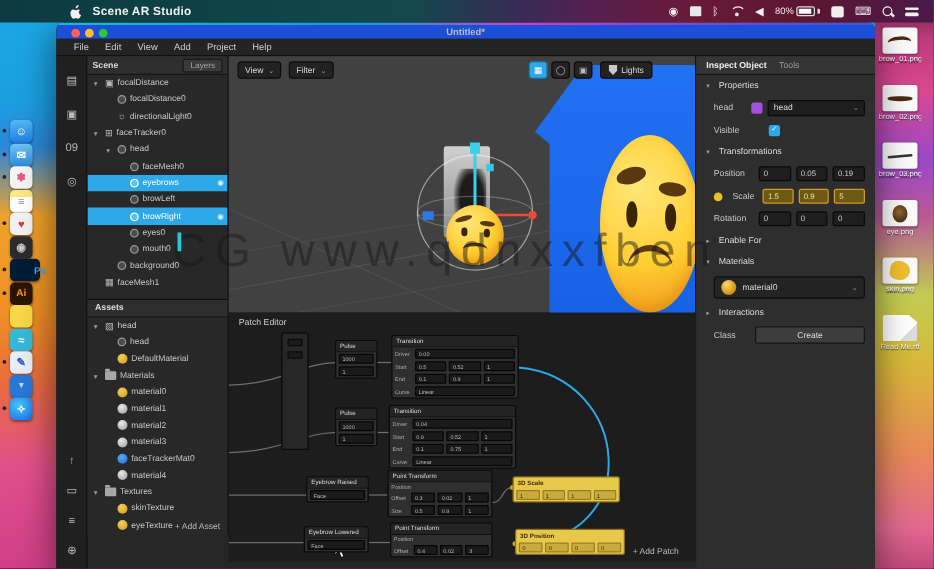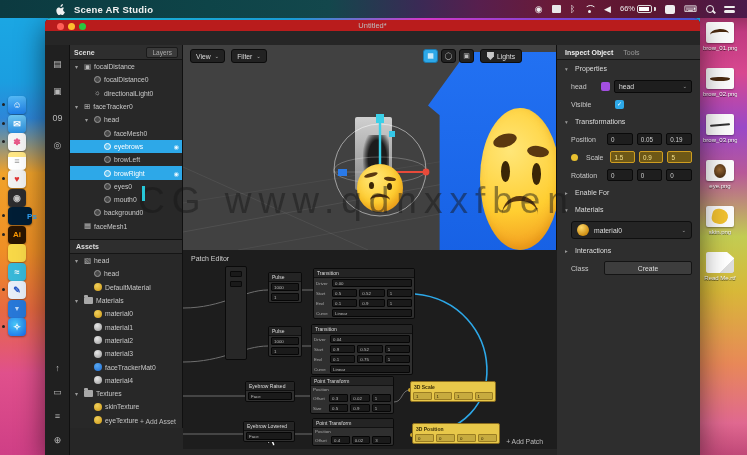--- a/index.html
+++ b/index.html
@@ -68,22 +68,22 @@
   .th-eye .th-inner { left:8px; top:4px; width:12px; height:14px; border-radius:50%; background:radial-gradient(circle at 45% 40%,#9a6a36,#5a3a1a 60%,#33200c); }
   .th-blob .th-inner { left:6px; top:3px; width:16px; height:15px; background:#f0c030; border-radius:45% 55% 60% 40%; transform:rotate(12deg); }
   .th-doc { clip-path:polygon(0 0,75% 0,100% 28%,100% 100%,0 100%); background:linear-gradient(135deg,#fff 70%,#ddd 71%); }
 
   
   #window { position:absolute; left:45px; top:18px; width:655px; height:437px;
     background:#262626; border-radius:6px 6px 0 0; overflow:hidden; z-index:10;
     box-shadow:0 8px 28px rgba(0,0,0,.55); }
   #win-glow { position:absolute; left:0; top:0; width:655px; height:2px;
     background:linear-gradient(90deg,#18c8e8,#18a8e8 38%,#e838d8 58%,#8848e8 78%,#4858e8); opacity:.9; }
-  #titlebar { position:absolute; left:0; top:2px; width:655px; height:11px; background:#b91c1c;
-    display:flex; align-items:center; justify-content:center; }
+  #titlebar { position:absolute; left:0; top:2px; width:655px; height:11px; background:#1d4ed8;
+    display:flex; align-items:center; justify-content:center;font-weight:bold; }
   .tl { position:absolute; top:3px; width:7px; height:7px; border-radius:50%; }
   .tl-r { left:12px; background:#ff5f57; } .tl-y { left:23px; background:#febc2e; } .tl-g { left:34px; background:#28c840; }
   #win-title { font-size:7.5px; color:#bdbdbd; }
   #menustrip { position:absolute; left:0; top:13px; width:655px; height:14px; background:#242424;
     border-bottom:1px solid #111; display:flex; align-items:center; gap:13px; padding-left:14px; }
   .menu-item { font-size:7.5px; color:#cfcfcf; }
 
   
   #toolcol { position:absolute; left:0; top:27px; width:25px; height:410px; background:#202020;
     border-right:1px solid #101010; }
@@ -205,21 +205,21 @@
       <path fill="#f0f0f0" d="M8.4 0c.1.9-.3 1.8-.8 2.4-.6.7-1.5 1.2-2.3 1.1-.1-.8.3-1.7.8-2.3C6.7.5 7.7.1 8.4 0zM11 10.3c-.4 1-.6 1.4-1.2 2.2-.8 1.2-1.9 2.1-2.9 1.4-.9-.6-1.8-.6-2.7 0-1 .7-2.1-.2-2.9-1.4C-.6 9.7-.2 5.9 2 4.8c1-.5 2-.3 2.8.2.6.4 1.3.4 2 0 .9-.5 2-.7 3 .2-1.8 1.2-1.5 3.9 1.2 5.1z"></path>
     </svg>
     <span class="appname">Scene AR Studio</span>
     <div id="mb-right">
       <span class="mbi">◉</span>
       <span class="mb-sq"></span>
       <span class="mbi">ᛒ</span>
       <span class="mb-wifi"></span>
       <span class="mbi">◀</span>
       <span class="mb-batt">
-        <span class="mbi" style="font-size:7.5px">66%</span>
+        <span class="mbi" style="font-size:7.5px">80%</span>
         <span class="shell">
             <i></i>
           </span>
           <span class="tip"></span>
       </span>
       <span class="mb-chat"></span>
       <span class="mbi">⌨</span>
       <span class="mb-search"></span>
       <span class="mb-cc">
           <i></i>
@@ -229,20 +229,28 @@
   </div>
 
   <div id="window">
     <div id="win-glow"></div>
     <div id="titlebar">
       <span class="tl tl-r"></span>
       <span class="tl tl-y"></span>
       <span class="tl tl-g"></span>
       <span id="win-title">Untitled*</span>
     </div>
+    <div id="menustrip">
+        <span class="menu-item">File</span>
+        <span class="menu-item">Edit</span>
+        <span class="menu-item">View</span>
+        <span class="menu-item">Add</span>
+        <span class="menu-item">Project</span>
+        <span class="menu-item">Help</span>
+      </div>
 
     <div id="toolcol">
         <div class="tc-ic" style="top: 14px;">▤</div>
         <div class="tc-ic" style="top: 41px;">▣</div>
         <div class="tc-ic" style="top: 68px;">09</div>
         <div class="tc-ic" style="top: 95px;">◎</div>
         <div class="tc-ic" style="top: 318px;">↑</div>
         <div class="tc-ic" style="top: 342px;">▭</div>
         <div class="tc-ic" style="top: 366px;">≡</div>
         <div class="tc-ic" style="top: 390px;">⊕</div>

